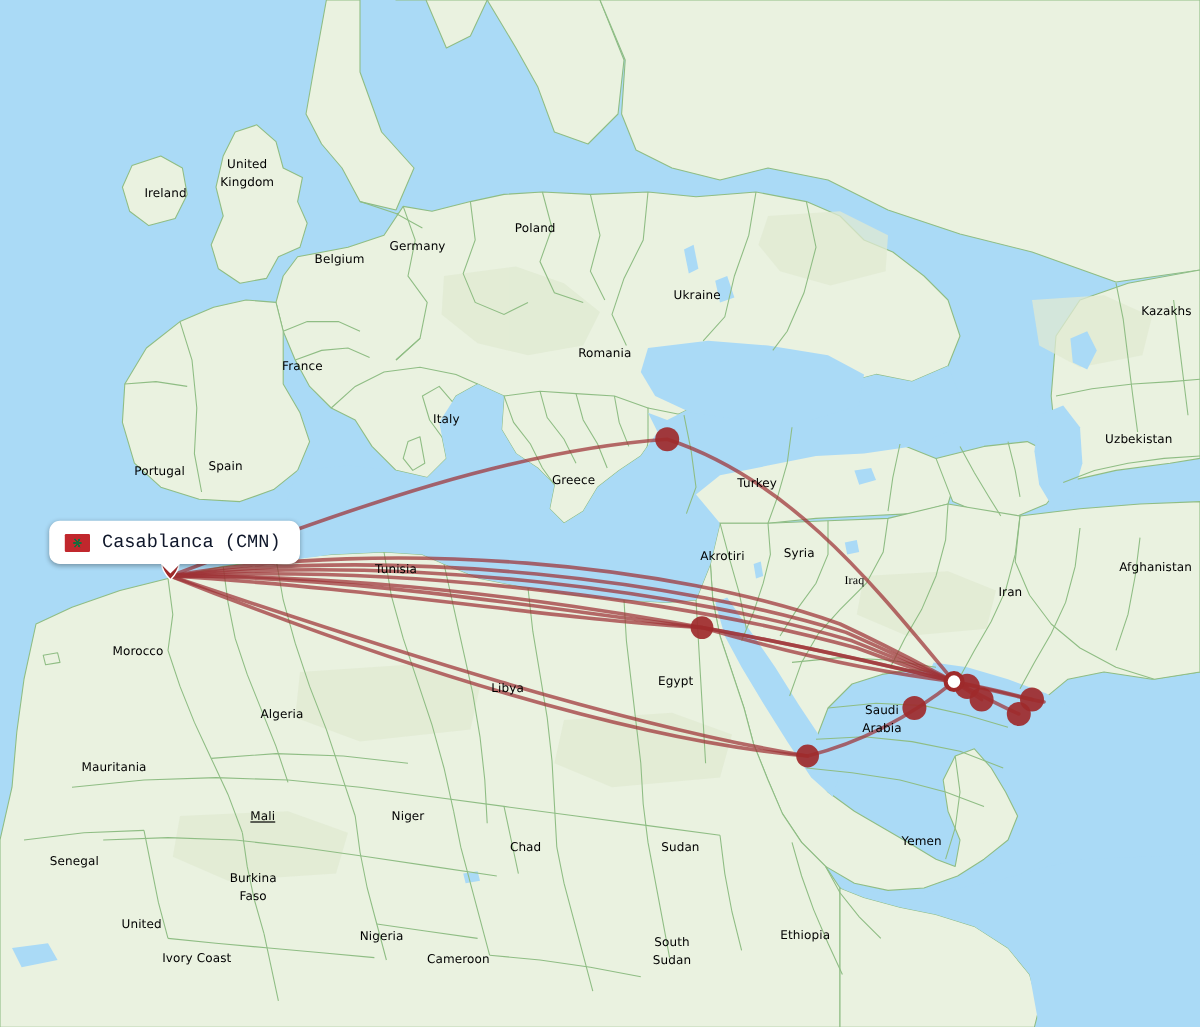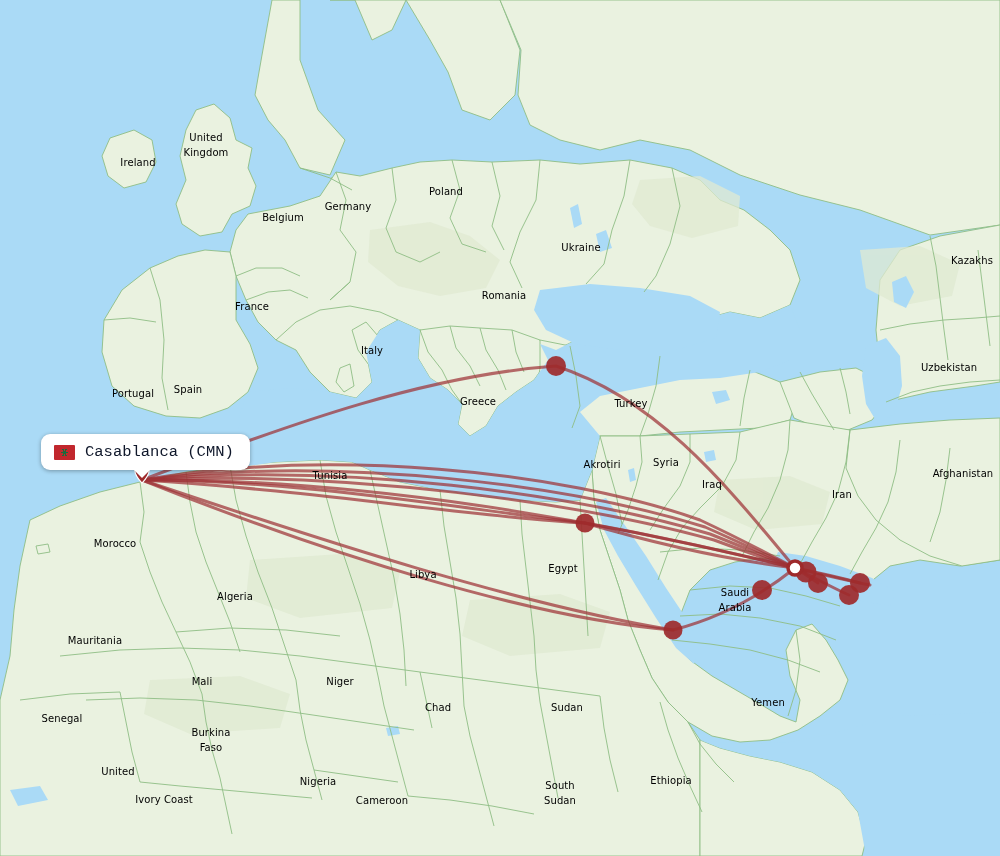--- a/index.html
+++ b/index.html
@@ -353,32 +353,32 @@
       <div class="country-label" style="left: 504px; top: 295px;">Romania</div>
       <div class="country-label" style="left: 972px; top: 260px;">Kazakhs</div>
       <div class="country-label" style="left: 372px; top: 350px;">Italy</div>
       <div class="country-label" style="left: 478px; top: 401px;">Greece</div>
       <div class="country-label" style="left: 631px; top: 403px;">Turkey</div>
       <div class="country-label" style="left: 949px; top: 367px;">Uzbekistan</div>
       <div class="country-label" style="left: 133px; top: 393px;">Portugal</div>
       <div class="country-label" style="left: 188px; top: 389px;">Spain</div>
       <div class="country-label" style="left: 602px; top: 464px;">Akrotiri</div>
       <div class="country-label" style="left: 666px; top: 462px;">Syria</div>
-      <div class="country-label" style="left: 712px; top: 484px;">Iraq</div>
+      <div class="country-label" style="left: 712px; top: 484px; font-family: Liberation Serif, serif;">Iraq</div>
       <div class="country-label" style="left: 842px; top: 494px;">Iran</div>
       <div class="country-label" style="left: 963px; top: 473px;">Afghanistan</div>
       <div class="country-label" style="left: 330px; top: 475px;">Tunisia</div>
       <div class="country-label" style="left: 115px; top: 543px;">Morocco</div>
       <div class="country-label" style="left: 235px; top: 552px; margin-top: 44px;">Algeria</div>
       <div class="country-label" style="left: 423px; top: 574px;">Libya</div>
       <div class="country-label" style="left: 563px; top: 568px;">Egypt</div>
       <div class="country-label" style="left: 735px; top: 600px;">Saudi
 Arabia</div>
       <div class="country-label" style="left: 95px; top: 640px;">Mauritania</div>
-      <div class="country-label" style="left: 202px; top: 681px;">Mali</div>
+      <div class="country-label" style="left: 219px; top: 681px; text-decoration: underline;">Mali</div>
       <div class="country-label" style="left: 340px; top: 681px;">Niger</div>
       <div class="country-label" style="left: 438px; top: 707px;">Chad</div>
       <div class="country-label" style="left: 567px; top: 707px;">Sudan</div>
       <div class="country-label" style="left: 768px; top: 702px;">Yemen</div>
       <div class="country-label" style="left: 62px; top: 718px;">Senegal</div>
       <div class="country-label" style="left: 211px; top: 740px;">Burkina
 Faso</div>
       <div class="country-label" style="left: 118px; top: 771px;">United</div>
       <div class="country-label" style="left: 318px; top: 781px;">Nigeria</div>
       <div class="country-label" style="left: 671px; top: 780px;">Ethiopia</div>

